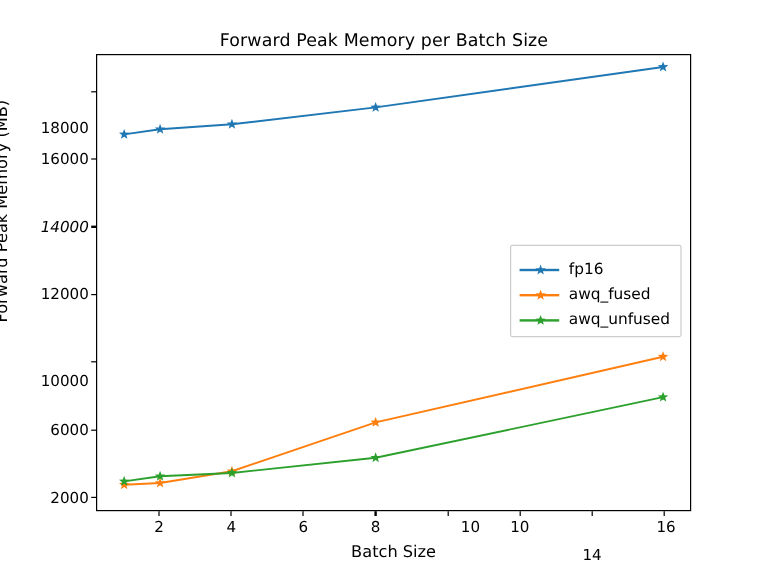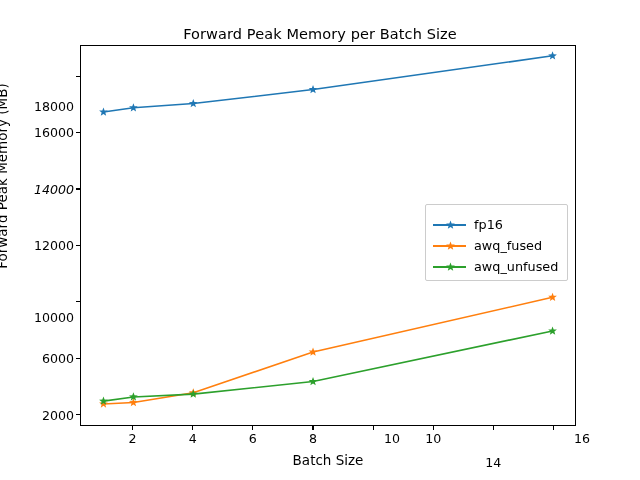--- a/index.html
+++ b/index.html
@@ -208,21 +208,21 @@
       <div class="xtick-label" style="left: 252.848px;">6</div>
       <div class="tick-mark xtick-mark" style="left: 312.47px;"></div>
       <div class="xtick-label" style="left: 312.97px;">8</div>
       <div class="tick-mark xtick-mark" style="left: 372.591px;"></div>
       <div class="xtick-label" style="left: 392px;">10</div>
       <div class="tick-mark xtick-mark" style="left: 432.712px;"></div>
       <div class="xtick-label" style="left: 433.212px;">10</div>
       <div class="tick-mark xtick-mark" style="left: 492.833px;"></div>
       <div class="xtick-label" style="left: 493.333px; margin-top: 24px;">14</div>
       <div class="tick-mark xtick-mark" style="left: 552.955px;"></div>
-      <div class="xtick-label" style="left: 582px;">16</div>
+      <div class="xtick-label" style="left: 555px;">16</div>
     </div>
 
   <div id="legend">
       <div class="legend-row">
         <span class="legend-swatch">
           <span class="legend-line" style="background: rgb(31, 119, 180);"></span>
           <svg width="13" height="14" viewBox="0 0 13 14" class="legend-star">
             <polygon points="6.50,2.40 7.64,5.44 10.87,5.58 8.34,7.60 9.20,10.72 6.50,8.93 3.80,10.72 4.66,7.60 2.13,5.58 5.36,5.44" fill="#1f77b4"></polygon>
           </svg>
         </span>

